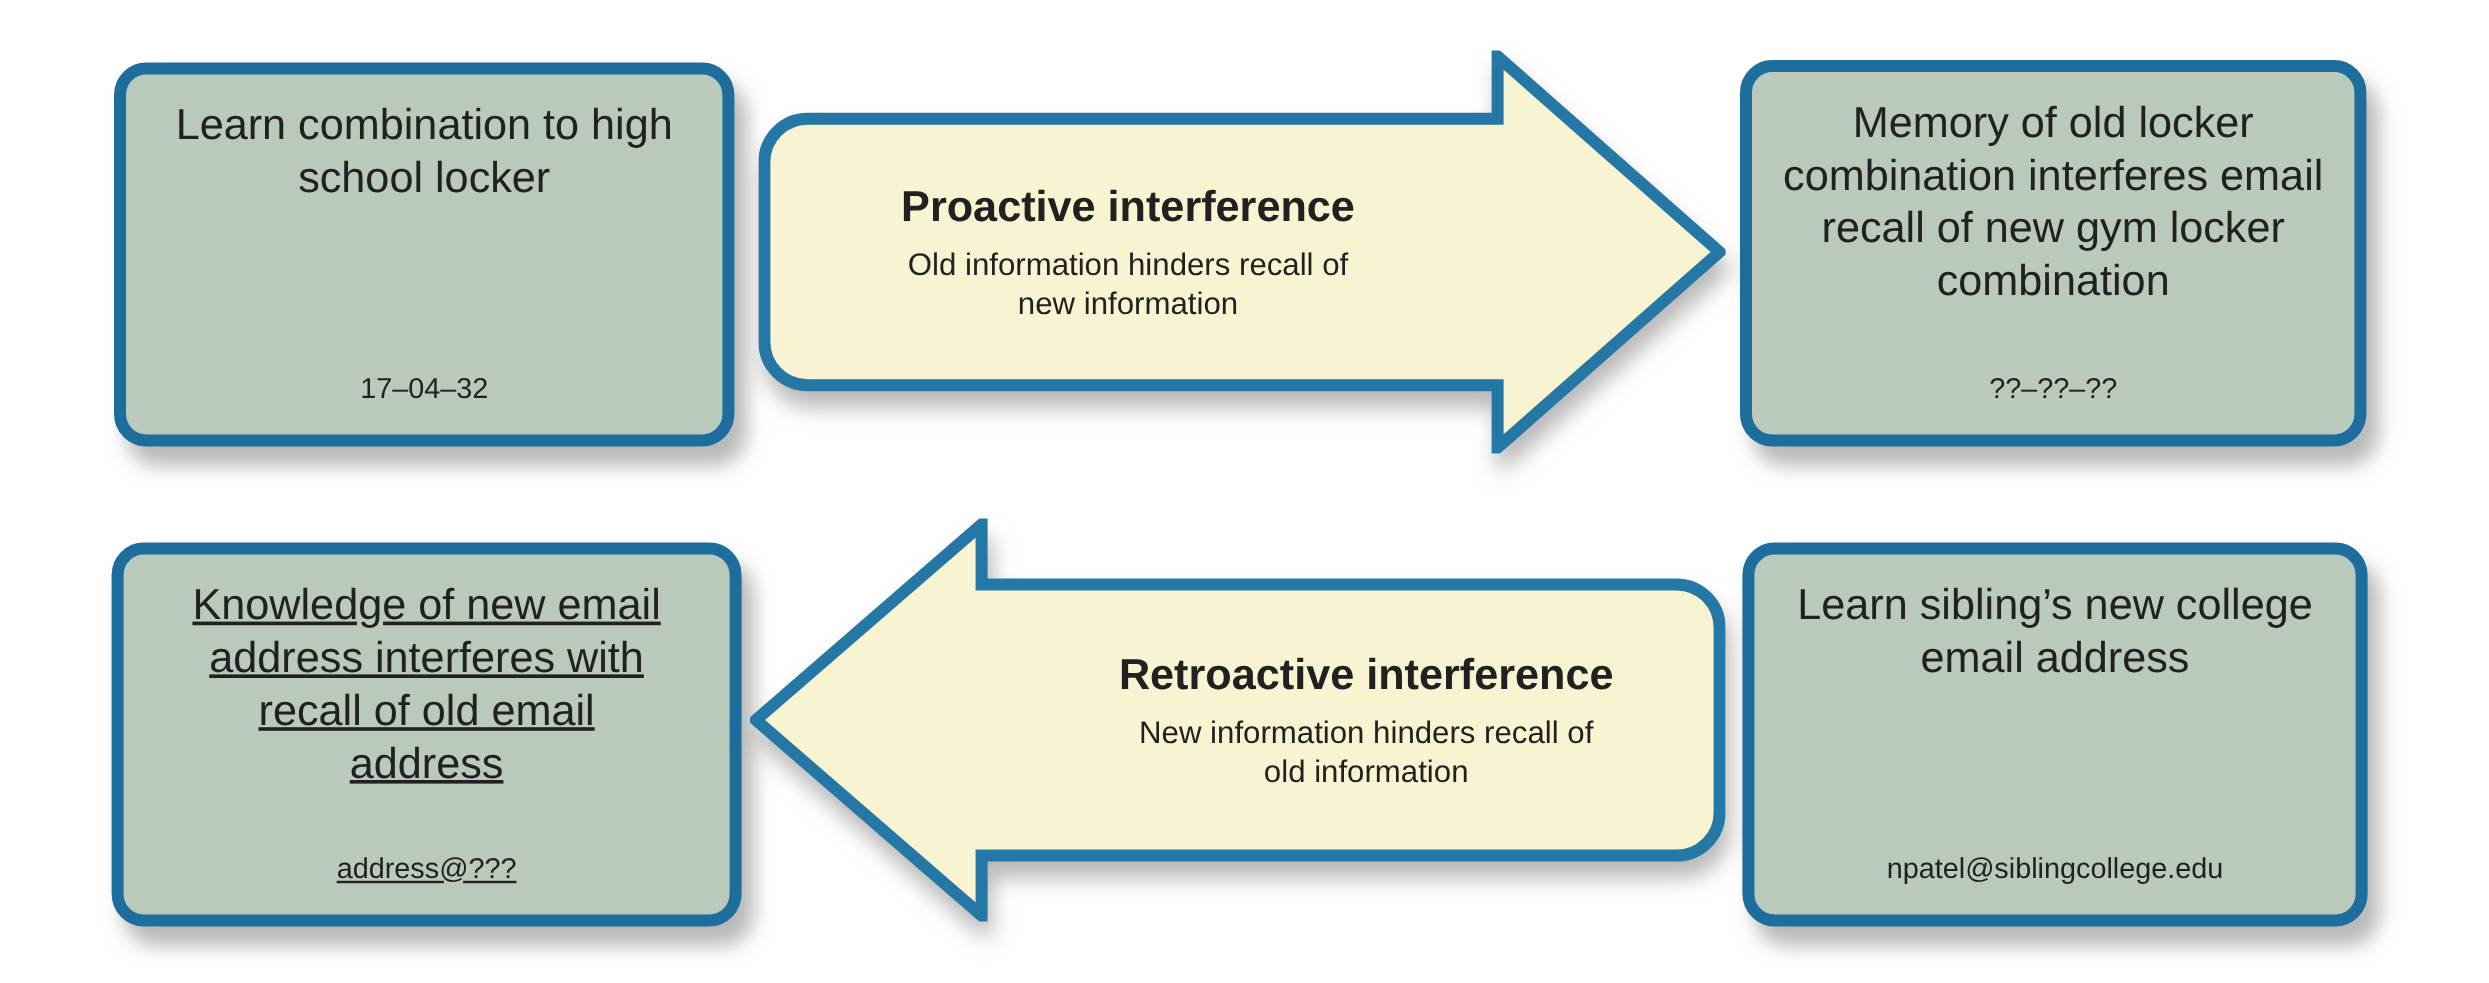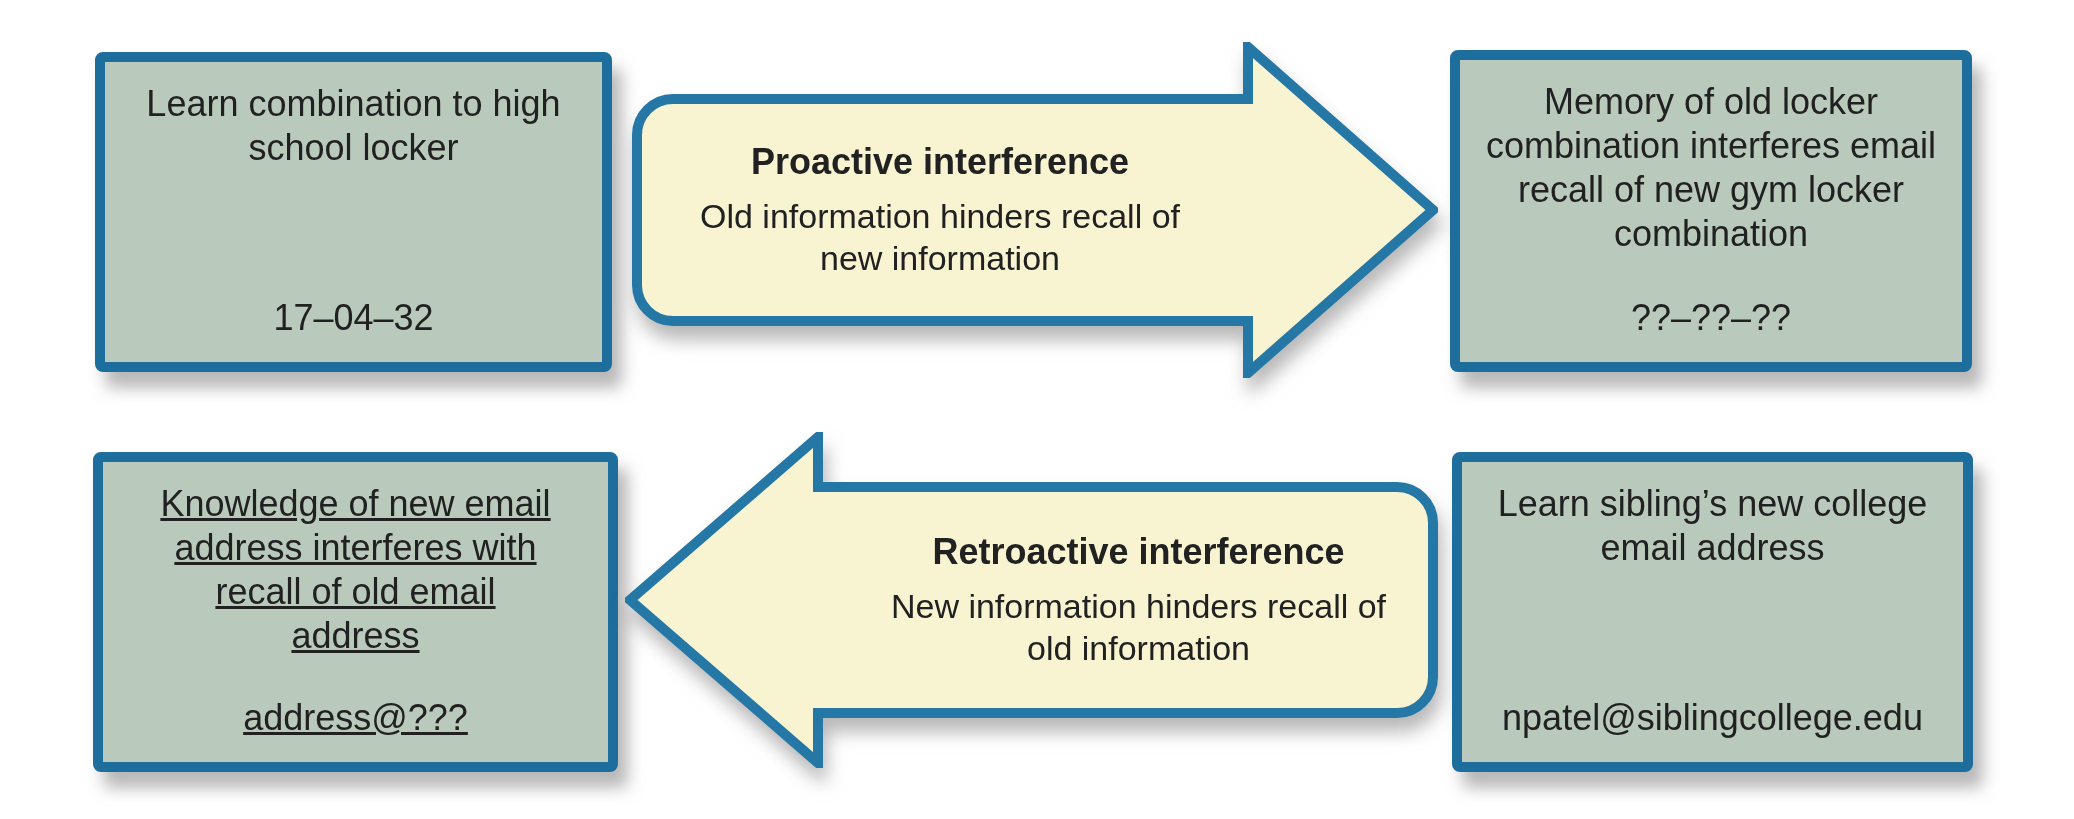--- a/index.html
+++ b/index.html
@@ -15,36 +15,36 @@
     font-family: "Liberation Sans", "DejaVu Sans", sans-serif;
     color: #212121;
     overflow: hidden;
   }
   
   .mem-box {
     position: absolute;
     box-sizing: border-box;
     background: #b9c9bc;
     border: 10px solid #1d6e9c;
-    border-radius: 8px;
+    border-radius: 27px;
     box-shadow: 10px 16px 16px rgba(125,125,125,0.55);
     display: flex;
     flex-direction: column;
     justify-content: space-between;
     align-items: center;
     text-align: center;
     padding: 20px 22px 24px 22px;
   }
   .mem-box .box-text {
     font-size: 36px;
     line-height: 1.22;
     white-space: pre-line;
   }
   .mem-box .box-code {
-    font-size: 36px;
+    font-size: 24px;
     line-height: 1.1;
     white-space: pre-line;
   }
   #box-tl { left: 95px;  top: 52px;  width: 517px; height: 320px; }
   #box-tr { left: 1450px; top: 50px; width: 522px; height: 322px; }
   #box-bl { left: 93px;  top: 452px; width: 525px; height: 320px; text-decoration: underline; }
   #box-br { left: 1452px; top: 452px; width: 521px; height: 320px; }
 
   
   .arrow-wrap { position: absolute; }
@@ -71,21 +71,21 @@
     text-align: center;
   }
   #arrow-top .arrow-label    { left: 0;     top: 57px; width: 616px; height: 222px; }
   #arrow-bottom .arrow-label { left: 206px; top: 55px; width: 615px; height: 226px; }
   .arrow-title {
     font-size: 36px;
     font-weight: bold;
     line-height: 1.15;
   }
   .arrow-desc {
-    font-size: 34px;
+    font-size: 26px;
     line-height: 1.24;
     white-space: pre-line;
   }
 </style>
 </head>
 <body>
 
 <div id="canvas">
 
   <div class="mem-box" id="box-tl">

